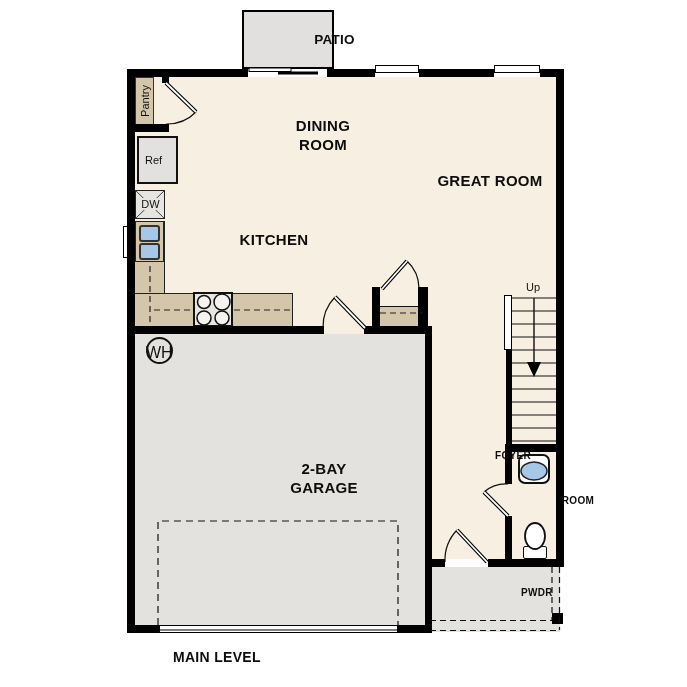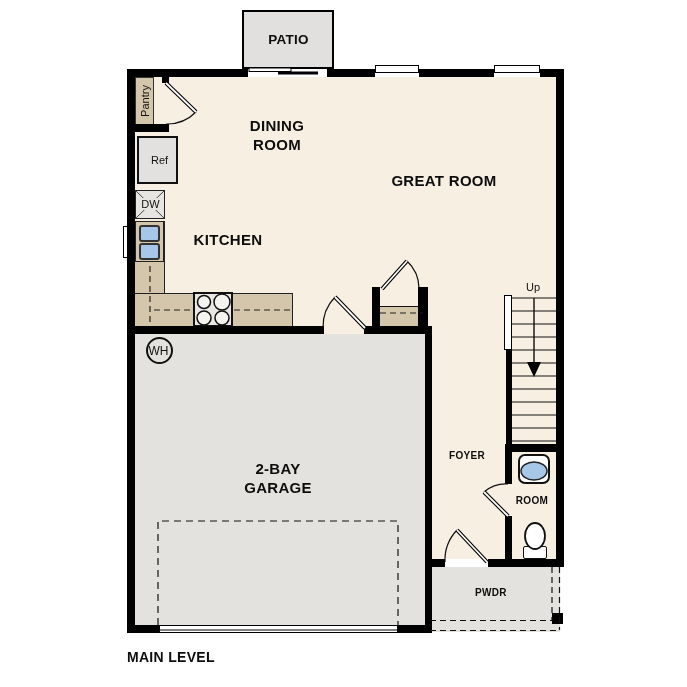--- a/index.html
+++ b/index.html
@@ -2,21 +2,21 @@
 <html><head>
 <meta charset="utf-8">
 <style>
   html,body{margin:0;padding:0;background:#ffffff;}
   #plan{
     position:relative;width:687px;height:687px;background:#ffffff;overflow:hidden;
     font-family:"Liberation Sans","DejaVu Sans",sans-serif;color:#111;
   }
   .fill{position:absolute;}
   .wall{position:absolute;background:#000000;}
-  .label{position:absolute;text-align:center;font-weight:bold;color:#0d0d0d;letter-spacing:0.3px;}
+  .label{position:absolute;text-align:center;font-weight:bold;color:#0d0d0d;letter-spacing:0.3px;padding-left:46px;}
   .label.big{font-size:15px;line-height:19px;}
   .label.med{font-size:10px;line-height:17px;}
   .small-label{position:absolute;text-align:center;font-weight:normal;font-size:11px;color:#111;letter-spacing:0;}
   .furn{position:absolute;box-sizing:border-box;}
   svg.overlay{position:absolute;left:0;top:0;pointer-events:none;}
 </style>
 </head>
 <body>
 
 <div id="plan">
@@ -174,18 +174,18 @@
   <div class="label big" style="left:208px;top:459px;width:140px;">
     <div>2-BAY</div>
     <div>GARAGE</div>
   </div>
   <div class="label med" style="left:427px;top:447px;width:80px;">FOYER</div>
   <div class="label med" style="left:500px;top:492px;width:64px;">ROOM</div>
   <div class="label med" style="left:451px;top:584px;width:80px;">PWDR</div>
   <div class="label" style="left:127px;top:649px;width:200px;text-align:left;font-size:14px;">MAIN LEVEL</div>
 
   <div class="small-label" style="left:122px;top:90px;width:46px;height:22px;line-height:22px;transform:rotate(-90deg);">Pantry</div>
-  <div class="small-label" style="left:137px;top:154px;width:33px;padding-left:6px;">Ref</div>
+  <div class="small-label" style="left:137px;top:154px;width:33px;">Ref</div>
   <div class="small-label" style="left:138px;top:198px;width:25px;background:#e6e5e2;">DW</div>
-  <div class="small-label" style="left:146px;top:344px;width:25px;font-size:12px;">WH</div>
+  <div class="small-label" style="left:146px;top:344px;width:25px;font-size:16px;">WH</div>
   <div class="small-label" style="left:518px;top:281px;width:30px;">Up</div>
 
 </div>
 
 </body></html>

